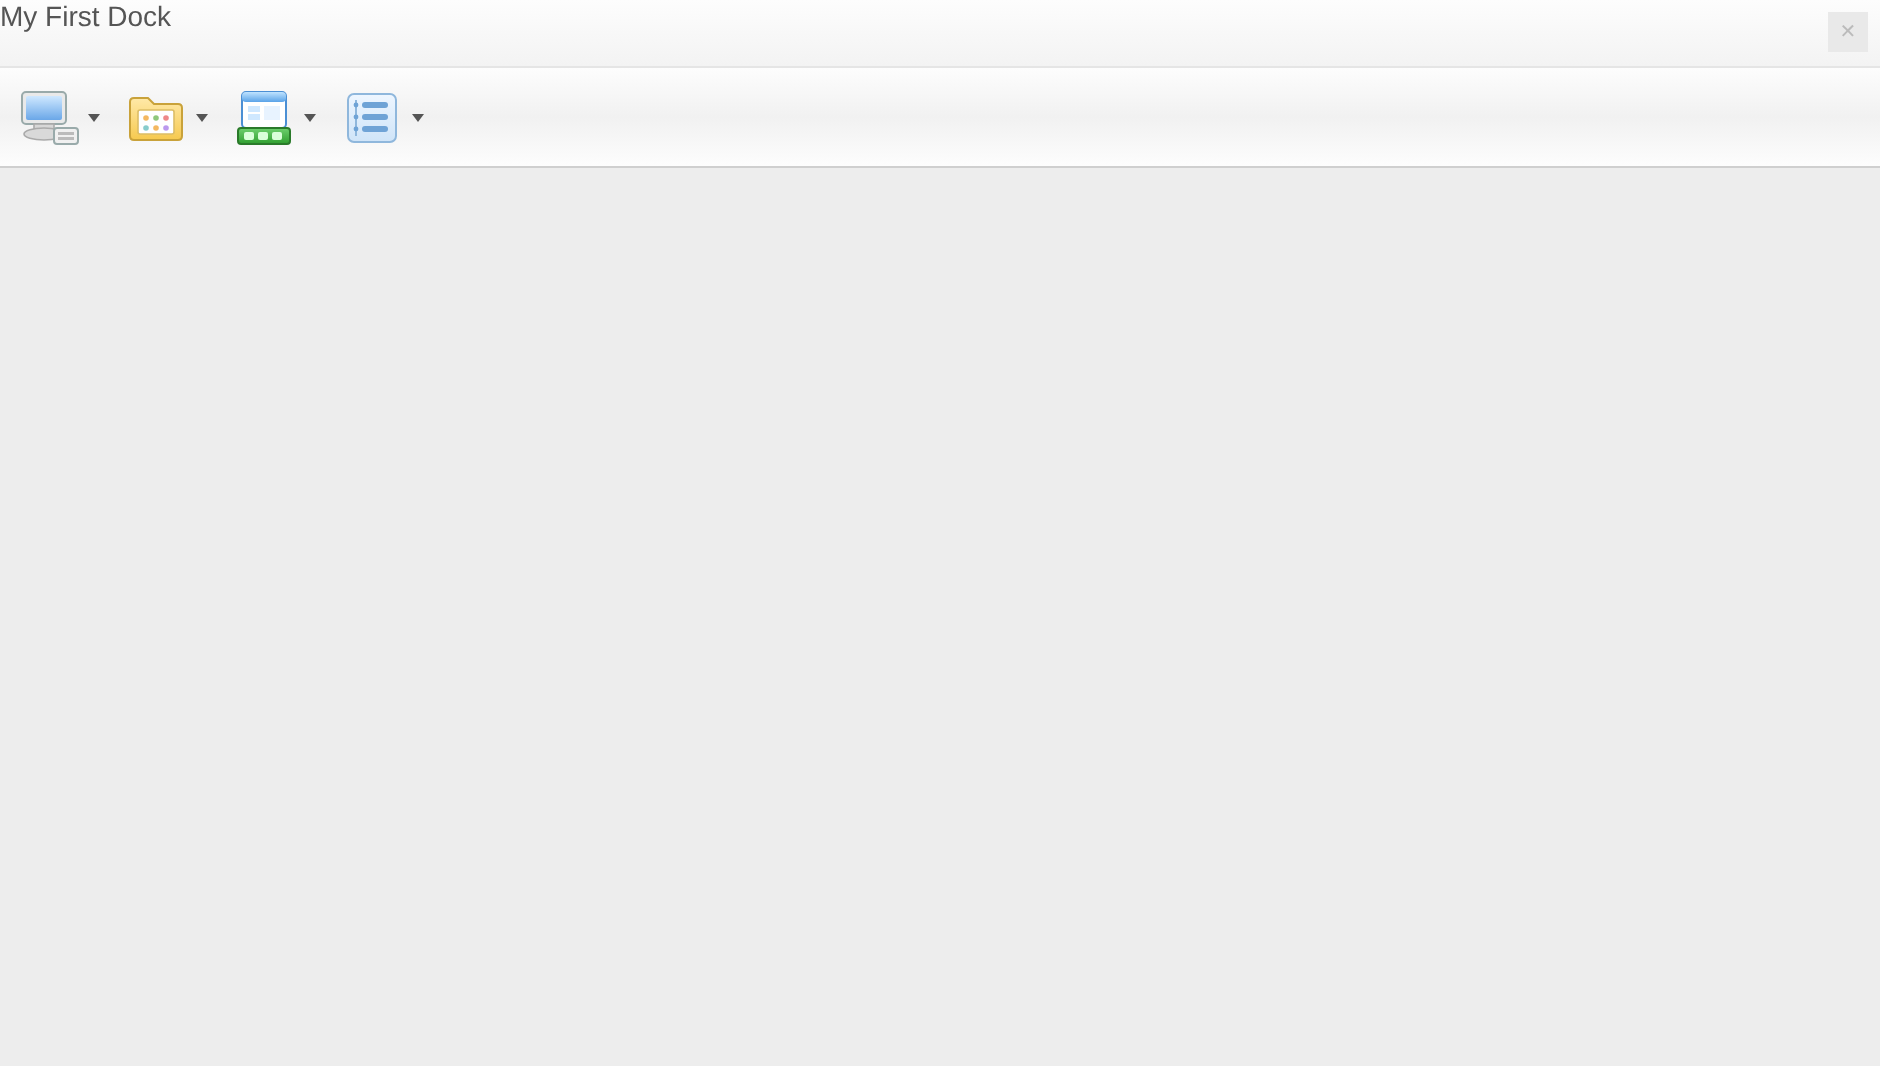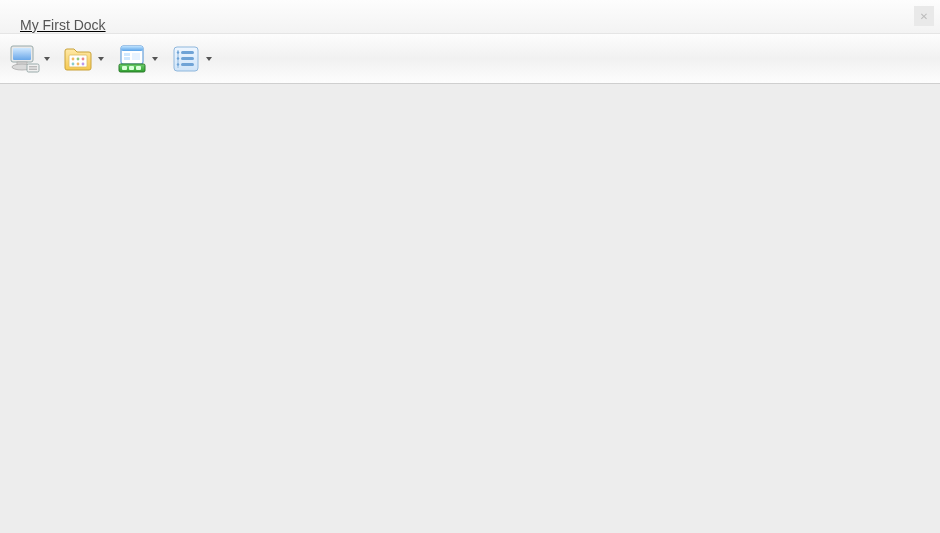--- a/index.html
+++ b/index.html
@@ -10,24 +10,23 @@
     height: 533px;
     font-family: "Segoe UI", Arial, sans-serif;
     background: #ededed;
     overflow: hidden;
   }
   .titlebar {
     height: 34px;
     background: linear-gradient(to bottom, #fdfdfd 0%, #f3f3f3 100%);
     border-bottom: 1px solid #e5e5e5;
     display: flex;
-    align-items: flex-end;
-    padding: 0 20px;
+    align-items: flex-start;
+    padding: 0 0;
     position: relative;
-    text-decoration: underline;
   }
   .titlebar-title {
     font-size: 14px;
     color: #555;
   }
   .close-btn {
     position: absolute;
     right: 6px;
     top: 6px;
     width: 20px;

